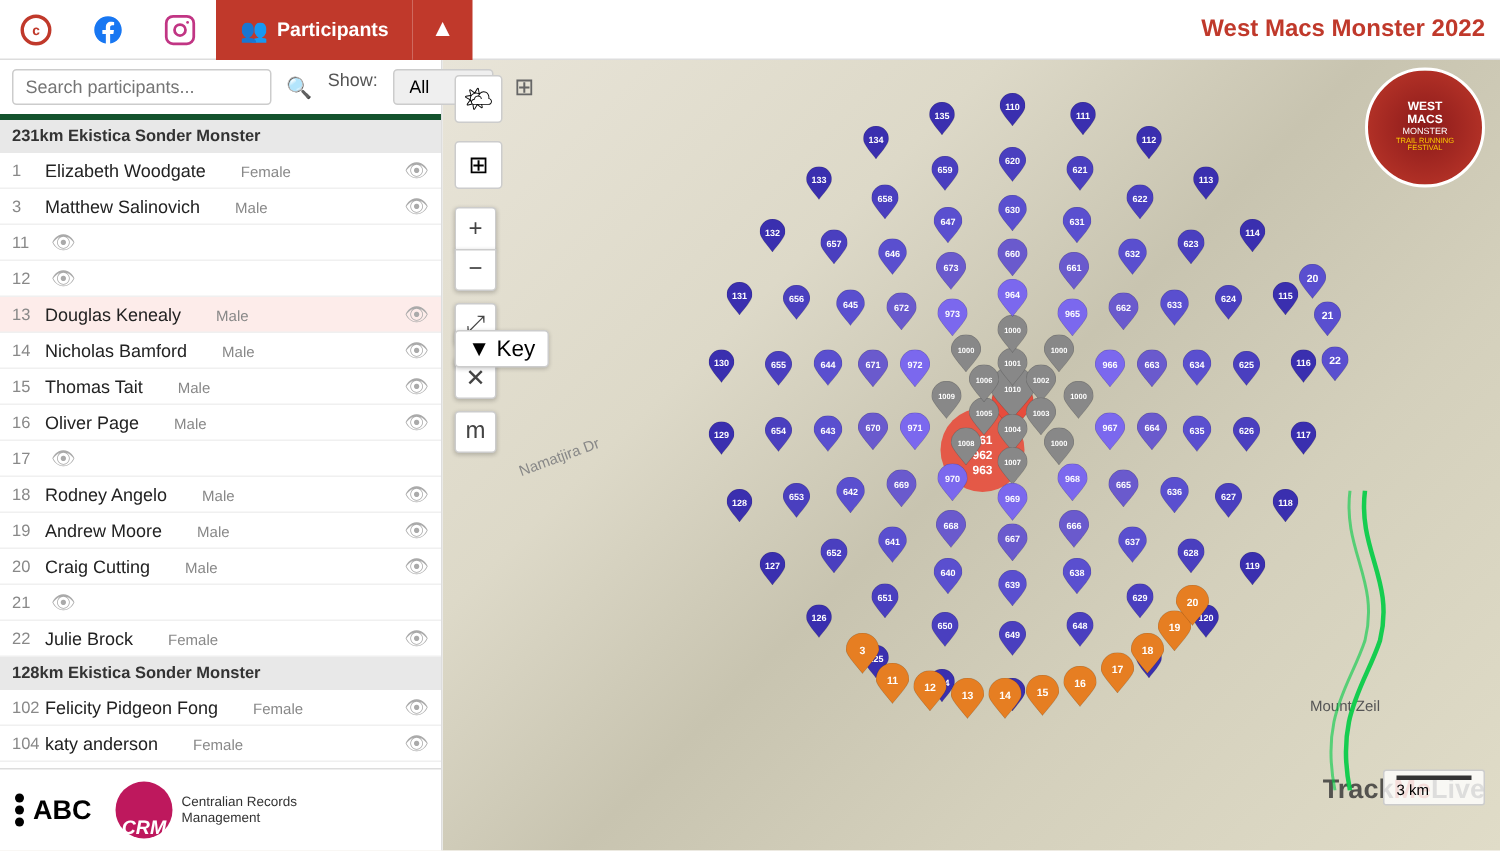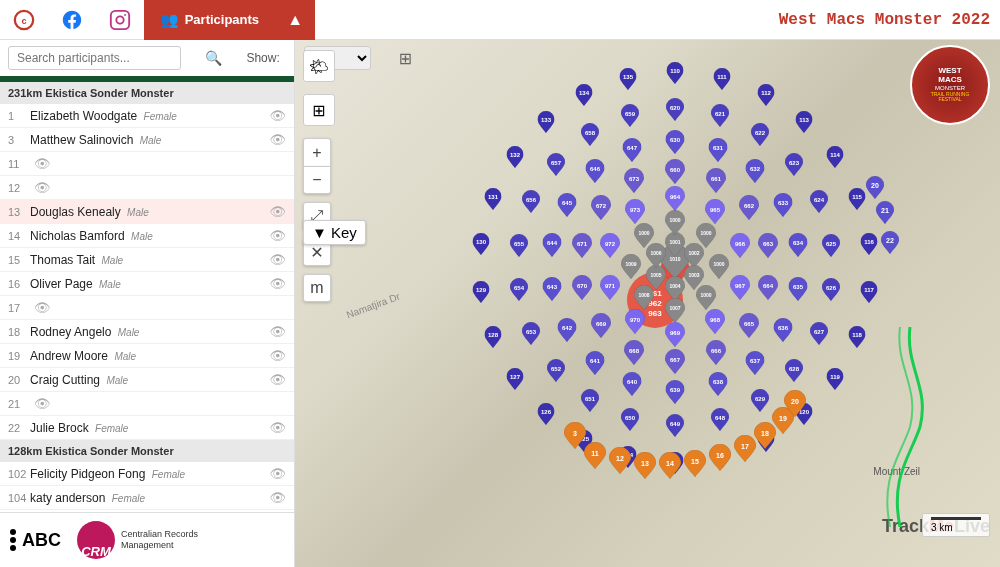--- a/index.html
+++ b/index.html
@@ -17,34 +17,34 @@
     .participants-btn {
       display: flex; align-items: center; background: #c0392b; color: #fff;
       border: none; padding: 0 16px; height: 40px; cursor: pointer; font-size: 13px; font-weight: bold; gap: 6px;
     }
     .participants-btn .icon { font-size: 15px; }
     .chevron-btn {
       width: 40px; height: 40px; background: #c0392b; color: #fff;
       border: none; display: flex; align-items: center; justify-content: center; cursor: pointer; font-size: 16px;
     }
     .topbar-right { flex: 1; display: flex; justify-content: flex-end; align-items: center; padding-right: 10px; }
-    .topbar-title { color: #c0392b; font-size: 16px; font-weight: bold; font-family: Liberation Mono, monospace; }
+    .topbar-title { color: #c0392b; font-size: 16px; font-weight: bold; }
 
     
     #main { display: flex; flex: 1; position: relative; overflow: hidden; }
 
     
     #sidebar {
       width: 295px; background: #fff; flex-shrink: 0; display: flex; flex-direction: column;
       border-right: 1px solid #ddd; z-index: 5; height: 100%;
     }
 
     
     .search-bar {
-      display: flex; align-items: center; padding: 6px 8px; border-bottom: 6px solid #14532d; gap: 24px;
+      display: flex; padding: 6px 8px; border-bottom: 4px solid #14532d; gap: 10px;
     }
     .search-input {
       flex: 1; border: 1px solid #ccc; border-radius: 3px; padding: 4px 8px; font-size: 12px; outline: none;
     }
     .search-icon-btn { background: none; border: none; cursor: pointer; font-size: 14px; color: #666; }
     .show-label { font-size: 12px; color: #555; }
     .show-select { border: 1px solid #ccc; border-radius: 3px; padding: 3px 6px; font-size: 12px; }
     .layers-btn { background: none; border: none; cursor: pointer; font-size: 16px; color: #666; margin-left: 4px; }
 
     
@@ -52,21 +52,21 @@
     .section-header {
       background: #e8e8e8; padding: 5px 8px; font-size: 11px; font-weight: bold; color: #333;
     }
     .participant-row {
       display: flex; align-items: center; padding: 4px 8px; border-bottom: 1px solid #f0f0f0;
       cursor: pointer;
     }
     .participant-row.selected { background: #fdecea; }
     .p-num { width: 22px; font-size: 11px; color: #888; flex-shrink: 0; }
     .p-name { flex: 1; font-size: 12px; color: #222; }
-    .p-gender { font-size: 10px; color: #888; margin-left: 3px; font-style: italic; }
+    .p-gender { font-size: 10px; color: #888; margin-left: 20px; }
     .p-eye { color: #aaa; font-size: 13px; margin-left: 4px; cursor: pointer; }
 
     
     #bottom-bar {
       height: 55px; background: #fff; border-top: 1px solid #ddd; display: flex; align-items: center;
       padding: 0 10px; gap: 16px; flex-shrink: 0; z-index: 5;
     }
     .logo-abc { font-size: 18px; font-weight: 900; color: #000; display: flex; align-items: center; gap: 4px; }
     .abc-dots { display: flex; flex-direction: column; gap: 2px; margin-right: 2px; }
     .abc-dot { width: 6px; height: 6px; border-radius: 50%; background: #000; }

